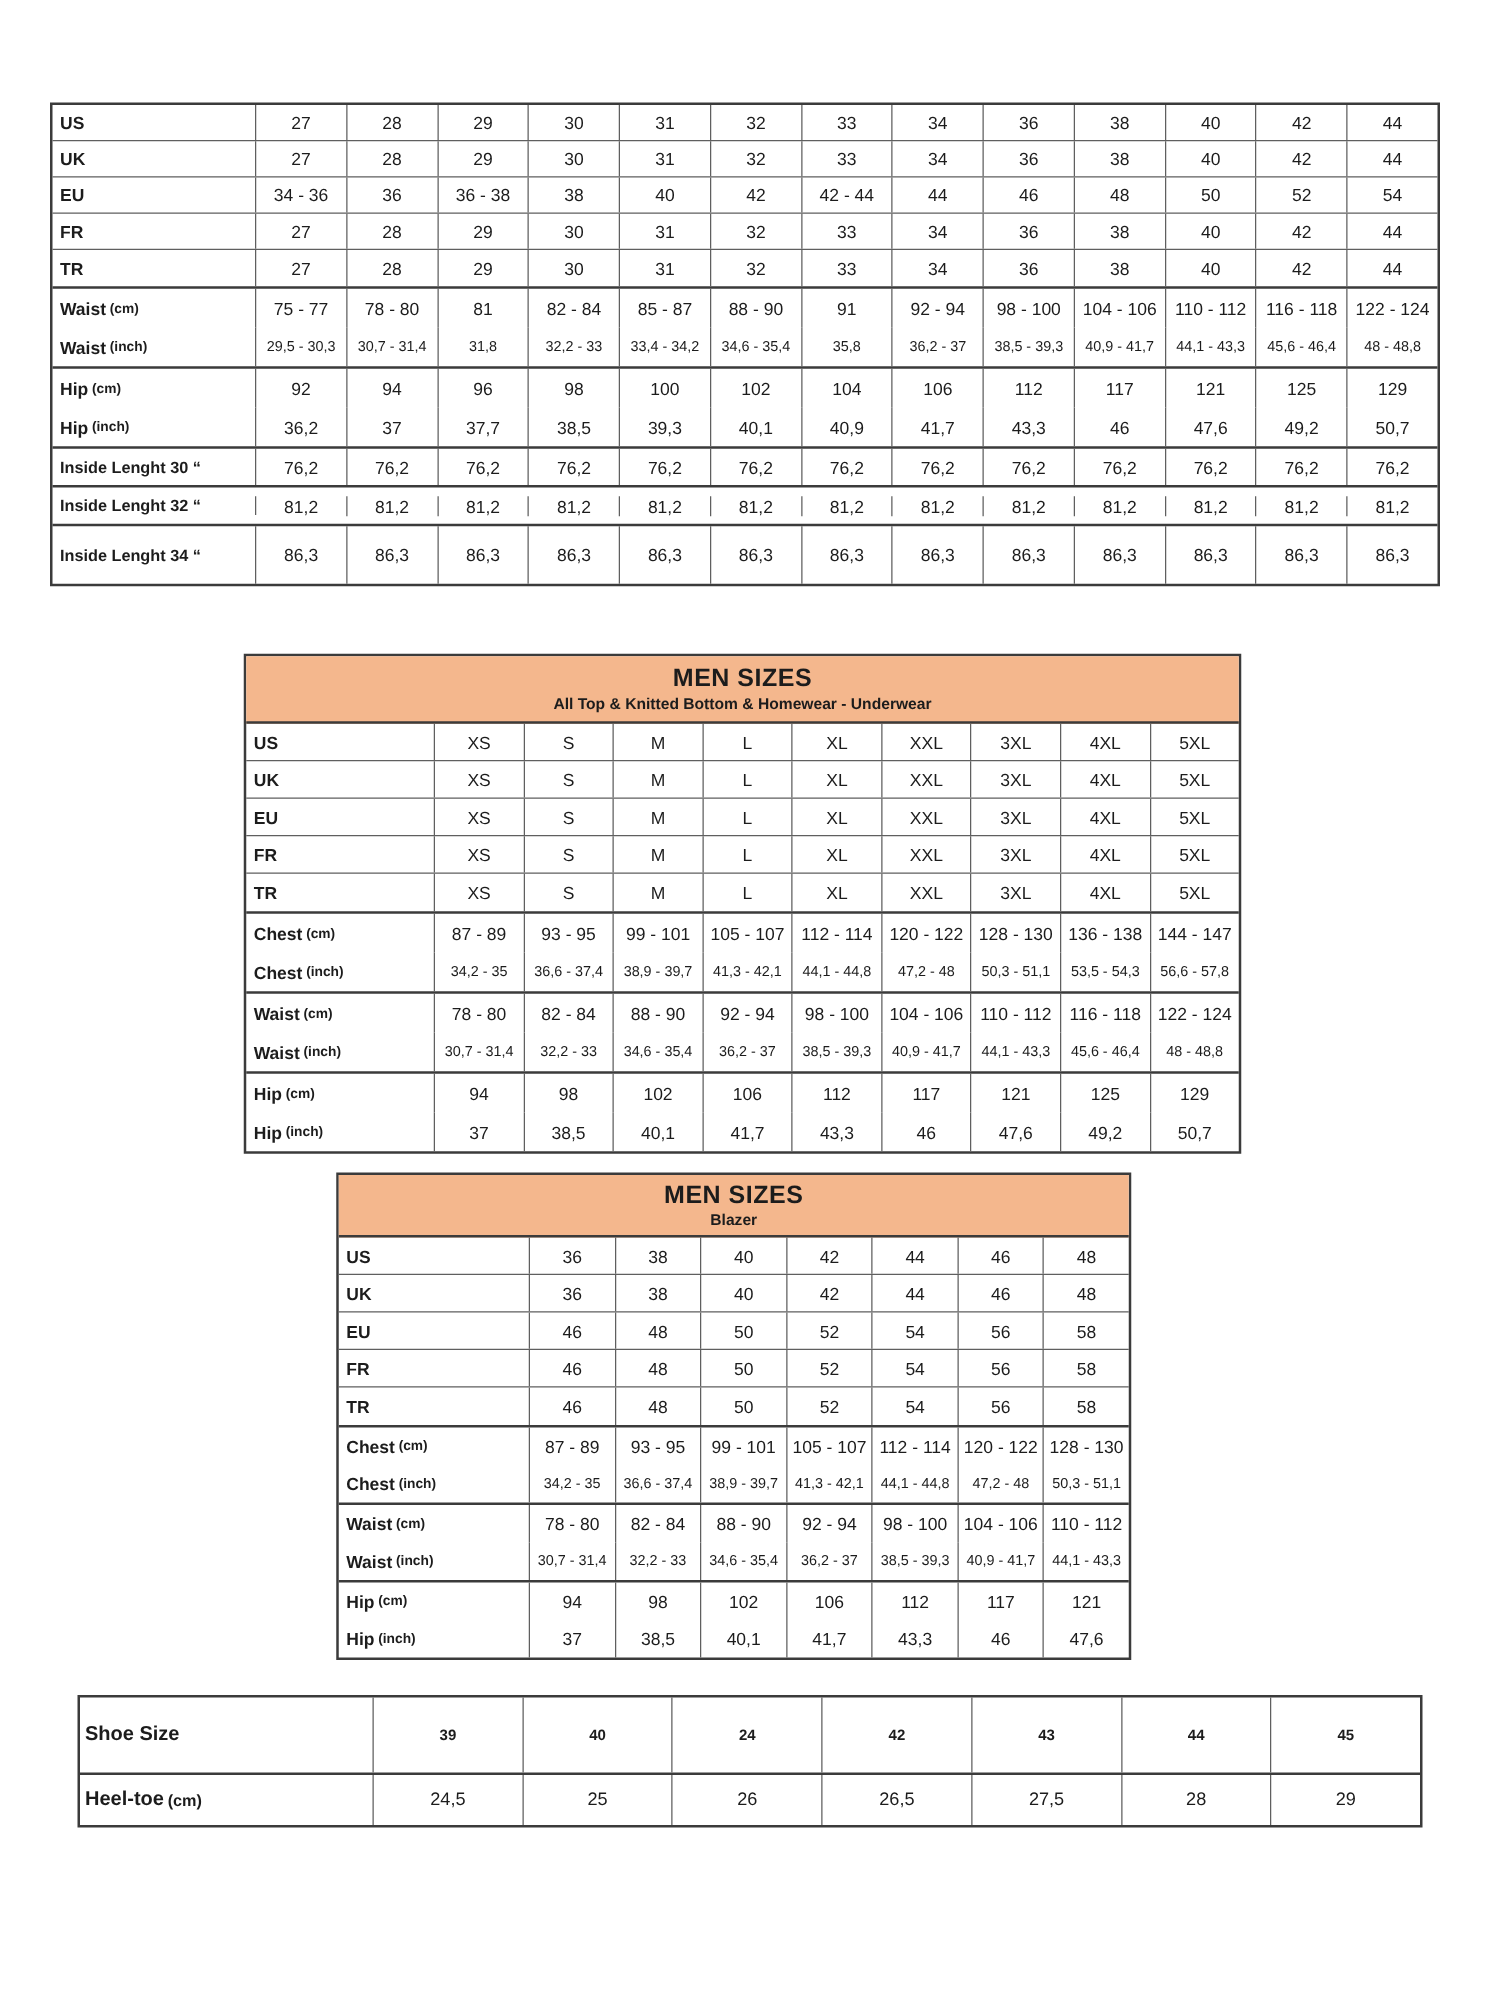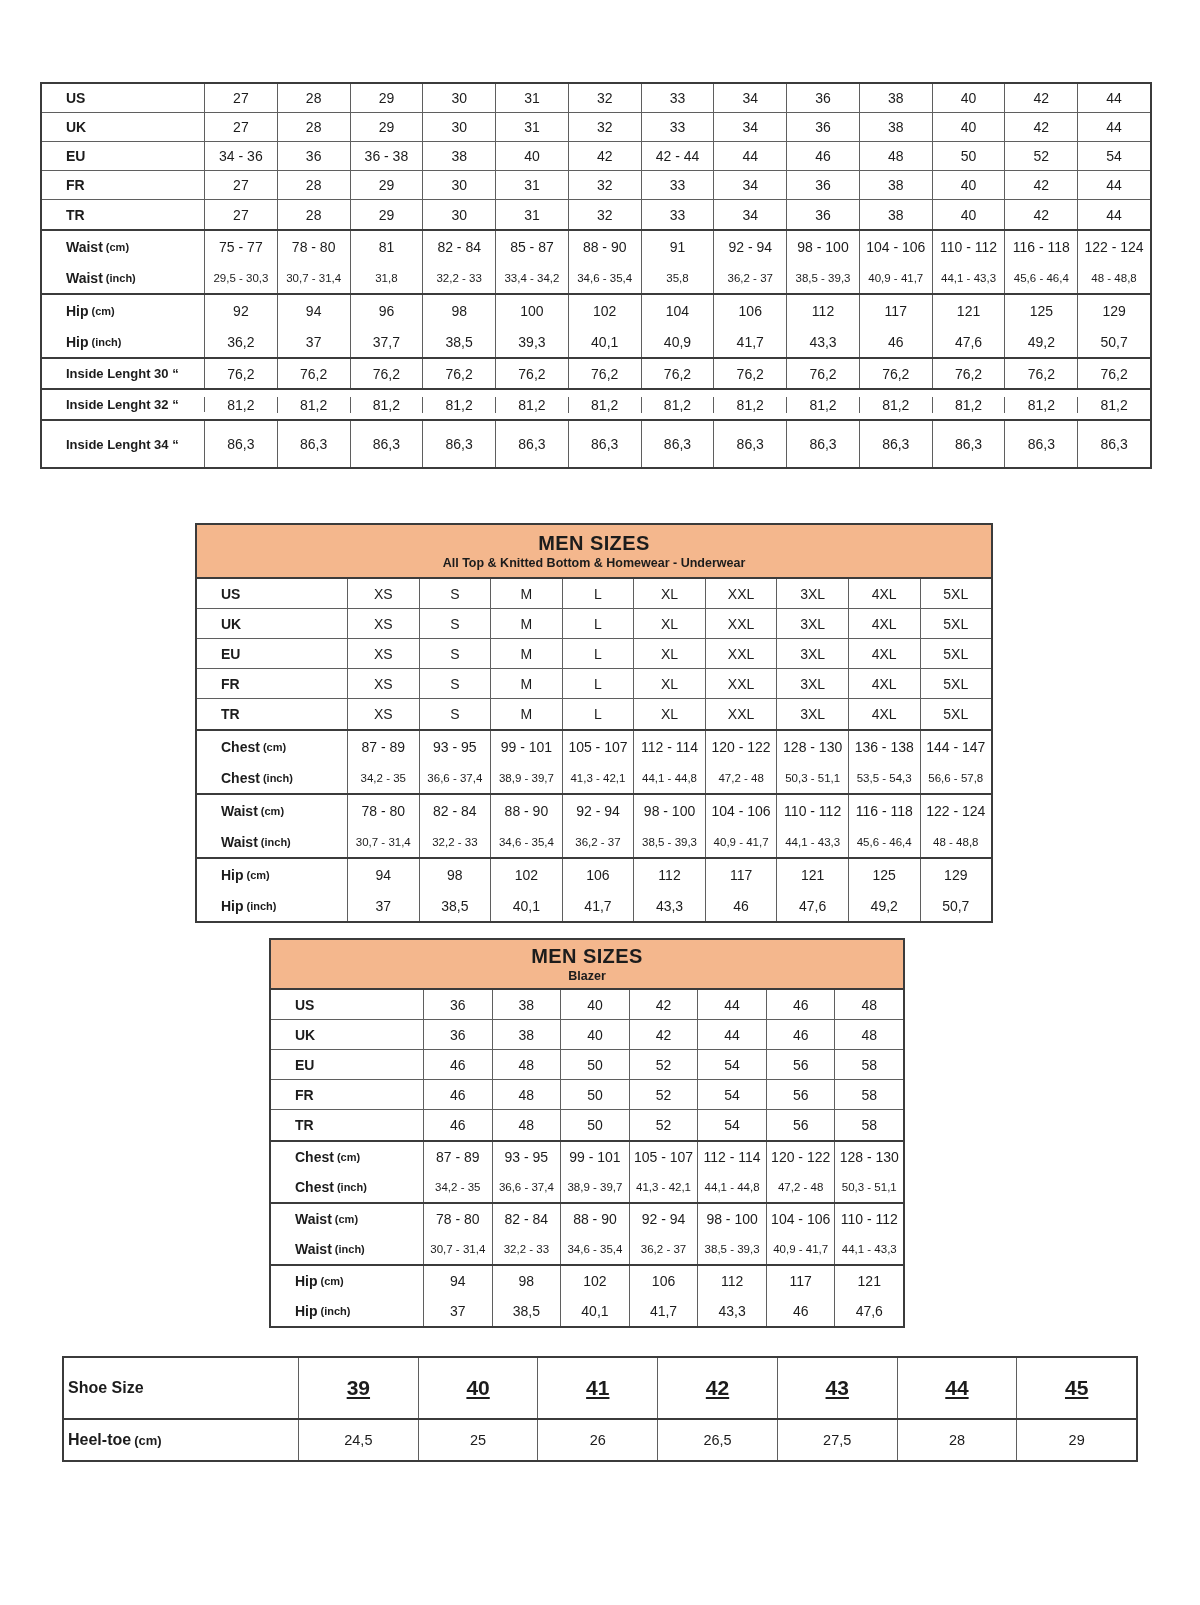--- a/index.html
+++ b/index.html
@@ -32,35 +32,35 @@
   .block-sizes .row:last-child { border-bottom: none; }
 
   .row { display: flex; align-items: stretch; }
   .cell {
     display: flex; align-items: center; justify-content: center;
     border-right: 1px solid var(--border-thin, #5f5f5f);
     overflow: hidden; white-space: nowrap;
   }
   .cell:last-child { border-right: none; }
   .label-cell {
-    justify-content: flex-start; padding-left: 24px;
+    justify-content: flex-start; padding-left: 6px;
     font-weight: bold; font-size: 14px; flex: 0 0 auto;
   }
   .unit { font-size: 11px; font-weight: bold; margin-left: 3px; }
   .val-cell { flex: 1 1 0; font-size: 14px; }
   .val-cell.sm { font-size: 11.5px; }
   .val-cell.bold { font-weight: bold; }
 
   
   [data-name="men-bottom-sizes-table"] .block-single .label-cell { font-size: 13px; }
   [data-name="men-shoes-size-chart-table"] .band-title { font-size: 22px; }
   [data-name="men-shoes-size-chart-table"] .label-cell { font-size: 16px; padding-left: 4px; }
   [data-name="men-shoes-size-chart-table"] .unit { font-size: 13px; }
   [data-name="men-shoes-size-chart-table"] .val-cell { font-size: 14.5px; }
-  [data-name="men-shoes-size-chart-table"] .val-cell.bold { font-size: 21px; text-decoration: underline; }
+  [data-name="men-shoes-size-chart-table"] .val-cell.bold { font-size: 12px; }
 </style>
 </head>
 <body>
 
 <div class="page" data-name="size-chart-page">
   <div id="tables-root" data-name="tables-root">
       <div class="size-table" data-name="men-bottom-sizes-table" style="left: 40px; top: 82px; width: 1112px;">
         <div class="block block-sizes" data-name="men-bottom-sizes-block-0">
           <div class="row" data-name="table-row" style="height: 29px;">
             <div class="cell label-cell" data-name="row-label" style="width: 163px;">
@@ -621,21 +621,21 @@
         </div>
       </div>
       <div class="size-table" data-name="men-shoes-size-chart-table" style="left: 62px; top: 1356px; width: 1076px;">
         <div class="block block-single" data-name="men-shoes-size-chart-block-0">
           <div class="row" data-name="table-row" style="height: 60px;">
             <div class="cell label-cell" data-name="row-label" style="width: 235px;">
               <span data-name="row-label-text">Shoe Size</span>
             </div>
             <div class="cell val-cell bold" data-name="value-cell">39</div>
             <div class="cell val-cell bold" data-name="value-cell">40</div>
-            <div class="cell val-cell bold" data-name="value-cell">41</div>
+            <div class="cell val-cell bold" data-name="value-cell">24</div>
             <div class="cell val-cell bold" data-name="value-cell">42</div>
             <div class="cell val-cell bold" data-name="value-cell">43</div>
             <div class="cell val-cell bold" data-name="value-cell">44</div>
             <div class="cell val-cell bold" data-name="value-cell">45</div>
           </div>
         </div>
         <div class="block block-single" data-name="men-shoes-size-chart-block-1">
           <div class="row" data-name="table-row" style="height: 40px;">
             <div class="cell label-cell" data-name="row-label" style="width: 235px;">
               <span data-name="row-label-text">Heel-toe</span>

